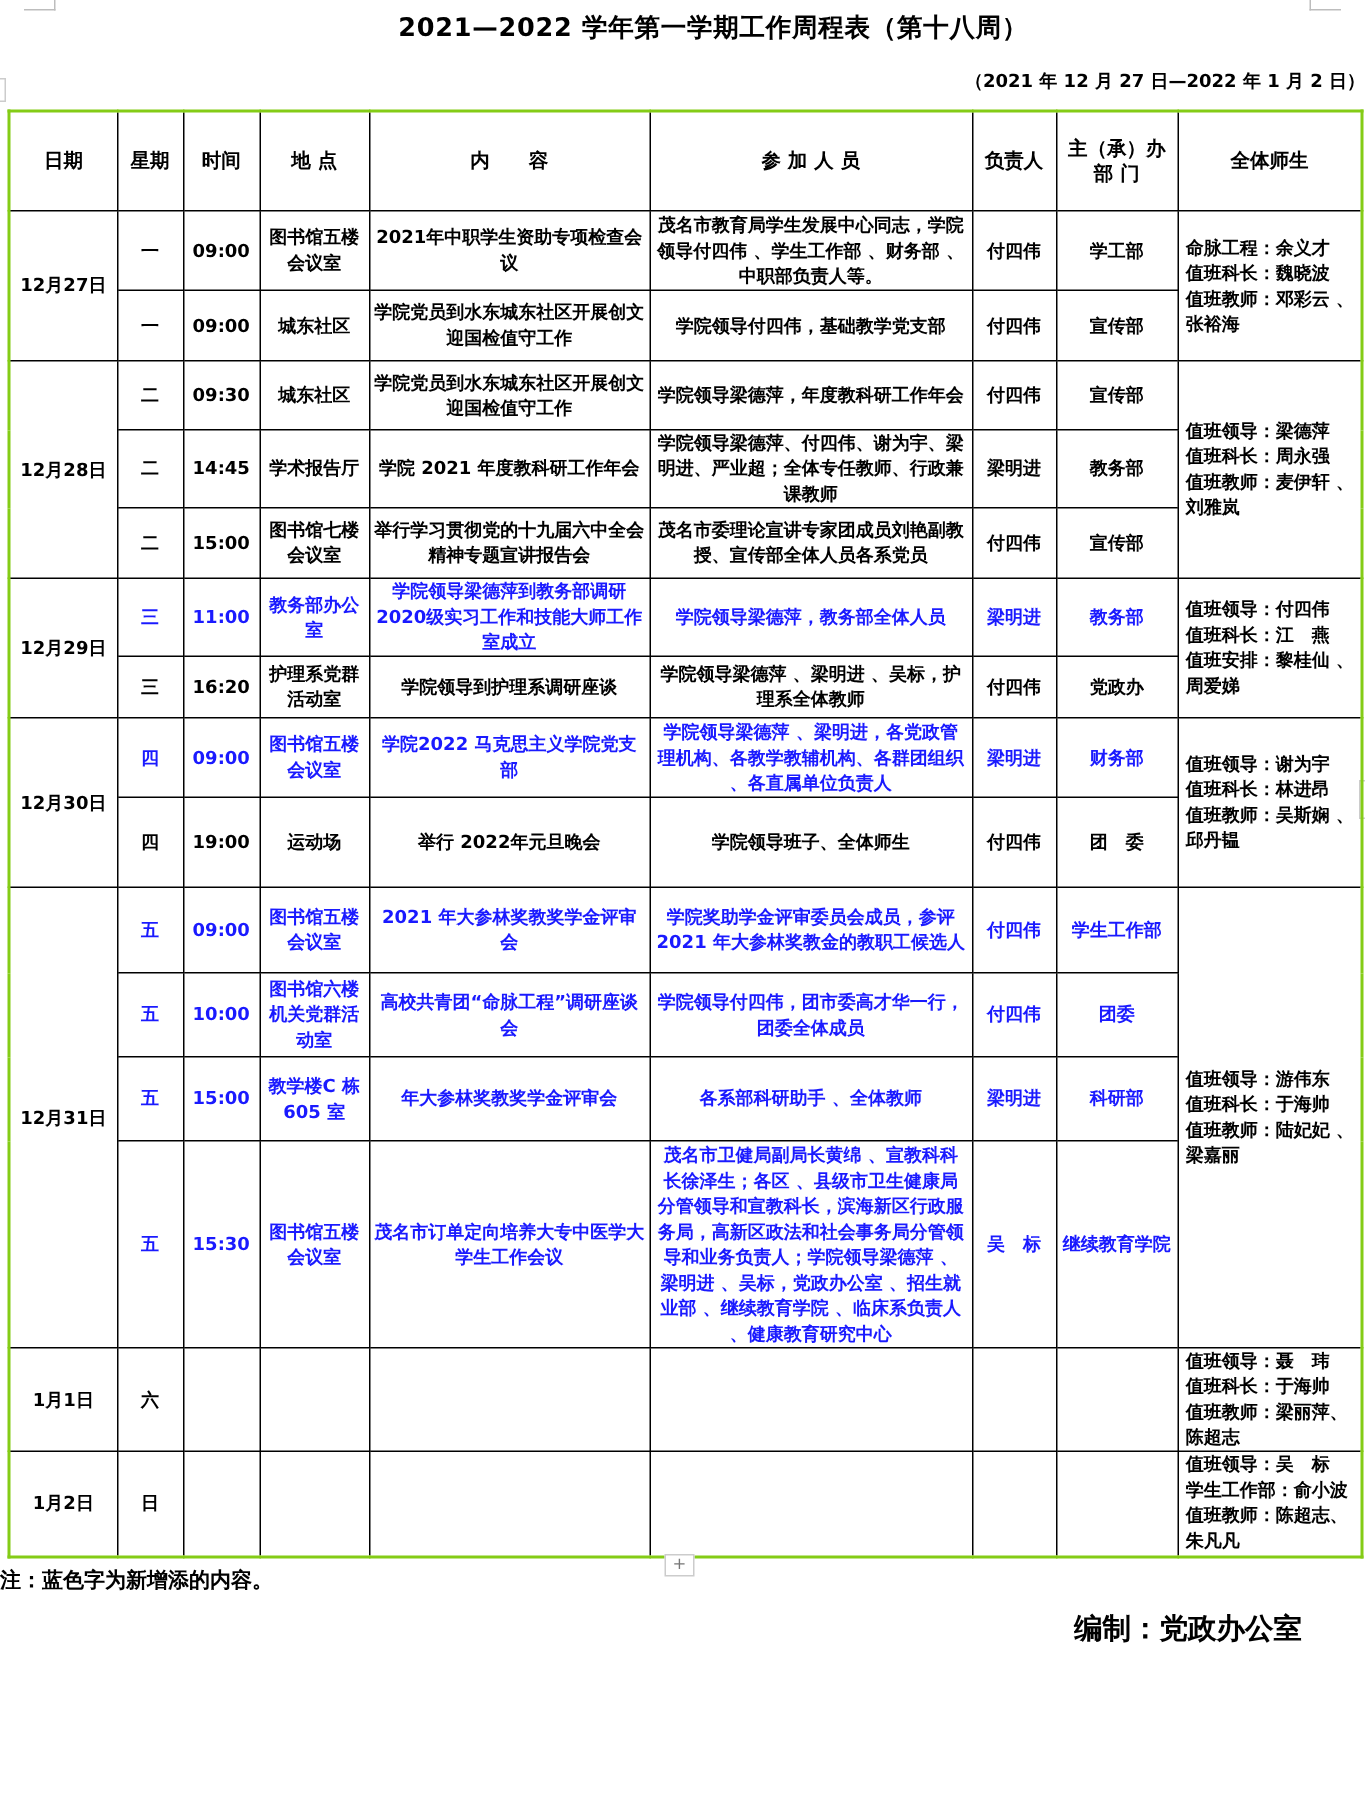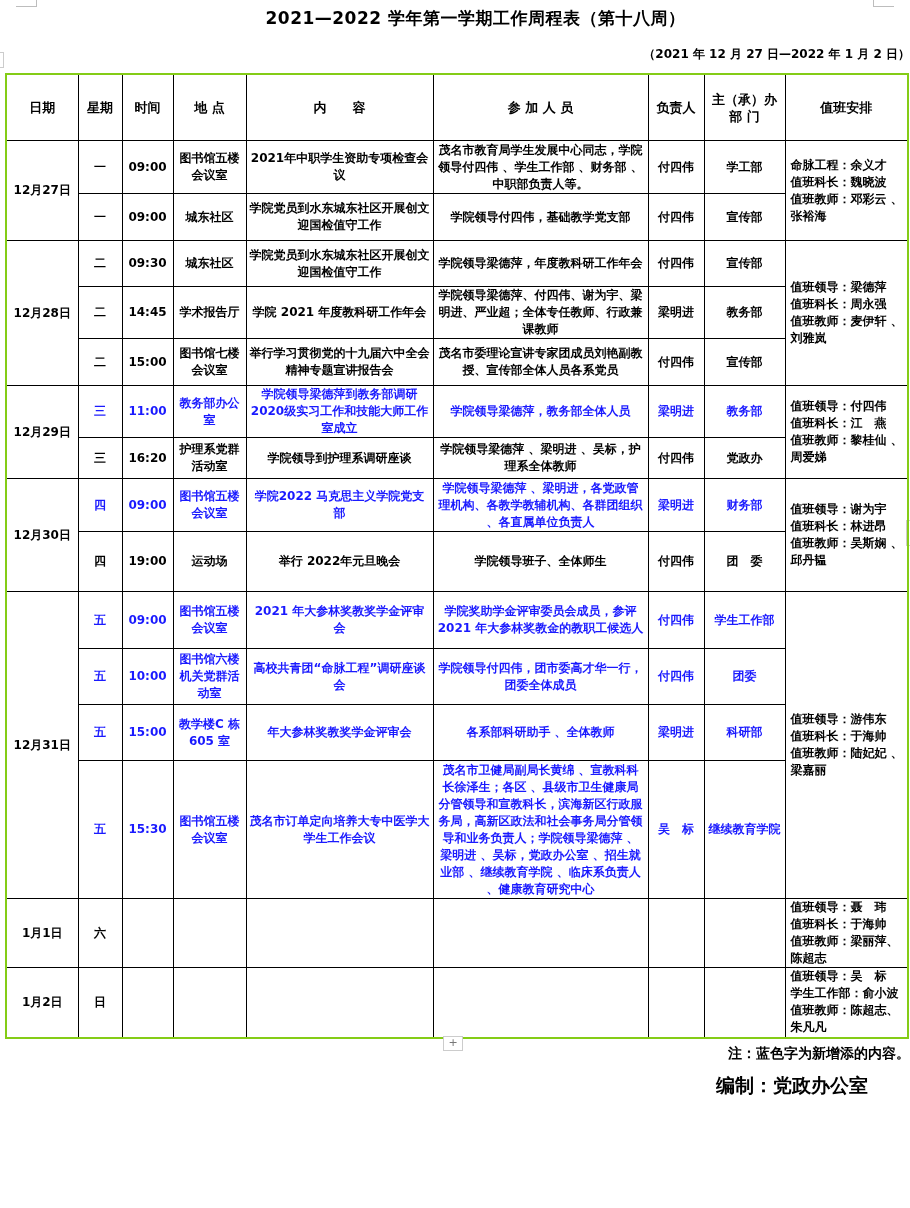--- a/index.html
+++ b/index.html
@@ -15,21 +15,21 @@
   table.sched { position:absolute; left:5px; top:73px; width:902px; border-collapse:collapse; table-layout:fixed; }
   table.sched td, table.sched th { border:1px solid #000; text-align:center; vertical-align:middle;
          font-size:12px; font-weight:bold; line-height:17px; padding:0 3px; overflow:hidden; }
   table.sched { border:2px solid #84cc16; }
   table.sched th { font-size:13px; height:65px; }
   .blue { color:#1a1aff; }
   .duty { text-align:left !important; padding-left:5px !important; line-height:17px; }
   .hdr-two { line-height:34px; }
   .add-handle { position:absolute; left:443px; top:1036px; width:18px; height:13px; border:1px solid #ccc;
          font-size:11px; line-height:12px; text-align:center; color:#777; background:#fff; }
-  .note { position:absolute; left:0; right:0; top:1045px; text-align:right; font-size:14px; font-weight:bold; }
+  .note { position:absolute; left:0; right:0; top:1045px; text-align:left; font-size:14px; font-weight:bold; }
   .editor { position:absolute; left:716px; top:1073px; font-size:19px; font-weight:bold; }
 </style>
 </head>
 <body>
 
 <div class="corner tl"></div>
 <div class="corner tr"></div>
 <div class="side-mark"></div>
 <div class="side-mark r"></div>
 
@@ -51,21 +51,21 @@
   <tbody>
       <tr>
     <th>日期</th>
     <th>星期</th>
     <th>时间</th>
     <th>地 点</th>
     <th>内　　容</th>
     <th>参 加 人 员</th>
     <th class="hdr-two">负责人</th>
     <th class="hdr-two">主（承）办部 门</th>
-    <th>值班安排</th>
+    <th>全体师生</th>
   </tr>
 
   <tr style="height:53px">
     <td rowspan="2">12月27日</td>
     <td>一</td>
     <td>09:00</td>
     <td>图书馆五楼会议室</td>
     <td>2021年中职学生资助专项检查会议</td>
     <td>茂名市教育局学生发展中心同志，学院领导付四伟 、学生工作部 、财务部 、中职部负责人等。</td>
     <td>付四伟</td>
@@ -125,21 +125,21 @@
     <td class="blue">三</td>
     <td class="blue">11:00</td>
     <td class="blue">教务部办公室</td>
     <td class="blue">学院领导梁德萍到教务部调研2020级实习工作和技能大师工作室成立</td>
     <td class="blue">学院领导梁德萍，教务部全体人员</td>
     <td class="blue">梁明进</td>
     <td class="blue">教务部</td>
     <td rowspan="2" class="duty">
       <div>值班领导：付四伟</div>
       <div>值班科长：江　燕</div>
-      <div>值班教师：黎桂仙 、周爱娣</div>
+      <div>值班安排：黎桂仙 、周爱娣</div>
     </td>
   </tr>
   <tr style="height:41px">
     <td>三</td>
     <td>16:20</td>
     <td>护理系党群活动室</td>
     <td>学院领导到护理系调研座谈</td>
     <td>学院领导梁德萍 、梁明进 、吴标，护理系全体教师</td>
     <td>付四伟</td>
     <td>党政办</td>

